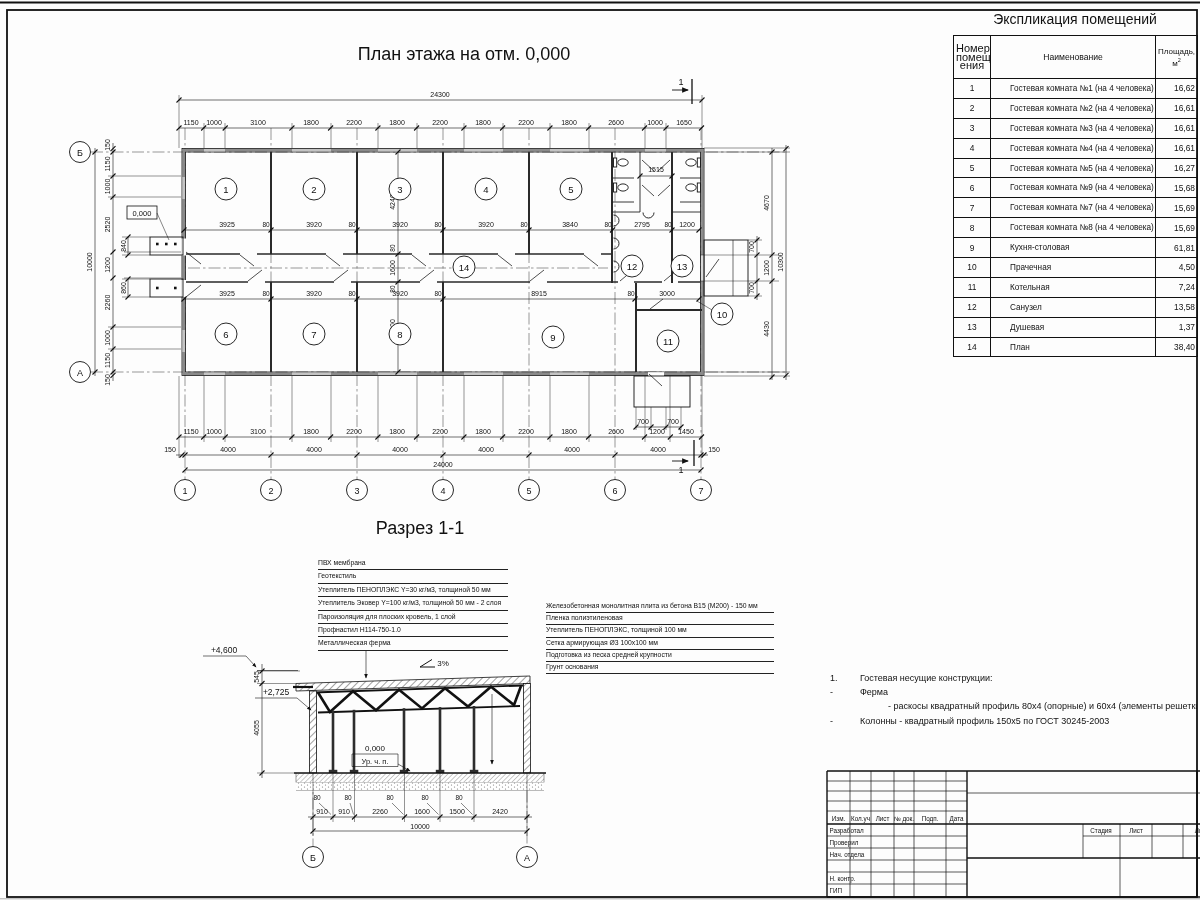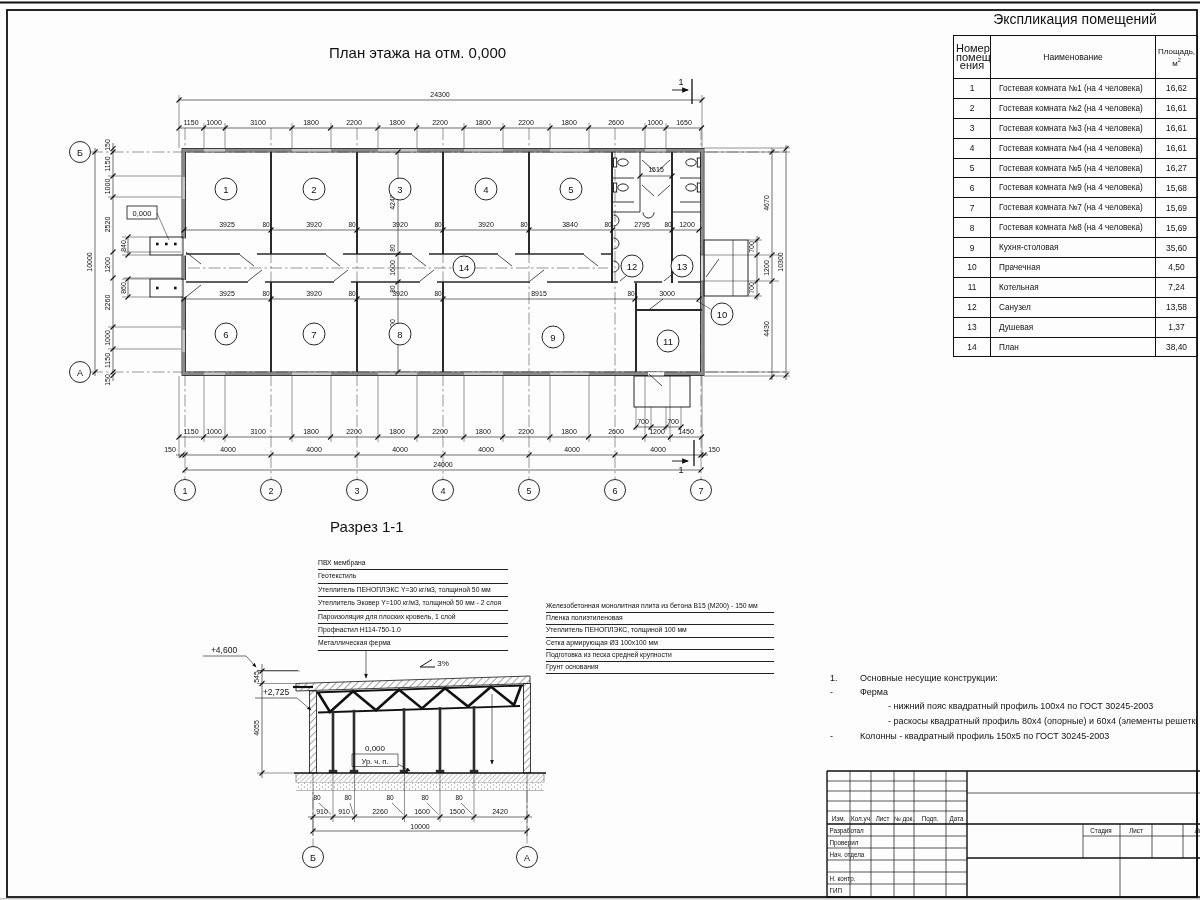--- a/index.html
+++ b/index.html
@@ -2,28 +2,28 @@
 <html lang="ru"><head>
 <meta charset="utf-8">
 <style>
   html,body{margin:0;padding:0;background:#fff;}
   .sheet{position:relative;width:1200px;height:900px;background:#fdfdfd;overflow:hidden;
          font-family:"Liberation Sans",sans-serif;color:#111;}
   svg text{font-family:"Liberation Sans",sans-serif;fill:#111;stroke:none;}
   .d65{font-size:6.5px}.d7{font-size:7px}.d75{font-size:7.5px}.d8{font-size:8px}
   .d85{font-size:8.5px}.d9{font-size:9px}.d95{font-size:9.5px}.d63{font-size:6.3px}
   .abs{position:absolute;}
-  .title{font-size:15px;text-align:left;white-space:nowrap;}
+  .title{font-size:18px;text-align:center;white-space:nowrap;}
   .tbl-title{font-size:14px;text-align:center;white-space:nowrap;}
   table.expl{border-collapse:collapse;table-layout:fixed;width:244px;}
   table.expl td{border:0.8px solid #111;padding:0 2px;overflow:hidden;white-space:nowrap;}
   table.expl{border:1.6px solid #111;}
   table.expl td.num{text-align:center;font-size:8.4px;}
-  table.expl td.nm{font-size:8.2px;padding-left:8px;margin-left:32px;}
-  table.expl td.ar{text-align:center;font-size:8.4px;}
+  table.expl td.nm{font-size:8.2px;padding-left:19px;margin-left:32px;}
+  table.expl td.ar{text-align:right;font-size:8.4px;}
   table.expl td.hd{text-align:center;font-size:8.6px;}
   table.expl tr{height:19.9px;}
   table.expl tr.hdr{height:43px;}
   .hnum{font-size:11px;line-height:8.6px;text-align:center;}
   .callout{position:absolute;}
   .callout .row{border-bottom:0.9px solid #222;white-space:nowrap;overflow:hidden;font-size:6.8px;}
   .callout.left .row{height:12.4px;line-height:12px;width:190px;}
   .callout.right .row{height:11.2px;line-height:10.8px;width:228px;}
   .notes{position:absolute;left:830px;top:671px;width:367px;overflow:hidden;font-size:9px;}
   .notes .r{display:flex;white-space:nowrap;height:14.2px;line-height:14.2px;}
@@ -474,21 +474,21 @@
             <td class="ar">15,69</td>
           </tr>
       <tr>
             <td class="num">8</td>
             <td class="nm">Гостевая комната №8 (на 4 человека)</td>
             <td class="ar">15,69</td>
           </tr>
       <tr>
             <td class="num">9</td>
             <td class="nm">Кухня-столовая</td>
-            <td class="ar">35,60</td>
+            <td class="ar">61,81</td>
           </tr>
       <tr>
             <td class="num">10</td>
             <td class="nm">Прачечная</td>
             <td class="ar">4,50</td>
           </tr>
       <tr>
             <td class="num">11</td>
             <td class="nm">Котельная</td>
             <td class="ar">7,24</td>
@@ -530,27 +530,26 @@
   <div class="row">Утеплитель ПЕНОПЛЭКС, толщиной 100 мм</div>
   <div class="row">Сетка армирующая Ø3 100х100 мм</div>
   <div class="row">Подготовка из песка средней крупности</div>
   <div class="row">Грунт основания</div>
 </div>
 
 
 <div class="notes">
   <div class="r">
         <span class="c1">1.</span>
-        <span>Основные несущие конструкции:</span>
+        <span>Гостевая несущие конструкции:</span>
       </div>
   <div class="r">
         <span class="c1">-</span>
         <span>Ферма</span>
       </div>
-  <div class="sub">- нижний пояс квадратный профиль 100х4 по ГОСТ 30245-2003</div>
   <div class="sub">- раскосы квадратный профиль 80х4 (опорные) и 60х4 (элементы решетки) по</div>
   <div class="r">
         <span class="c1">-</span>
         <span>Колонны - квадратный профиль 150х5 по ГОСТ 30245-2003</span>
       </div>
 </div>
 
 </div>
 
 </body></html>

